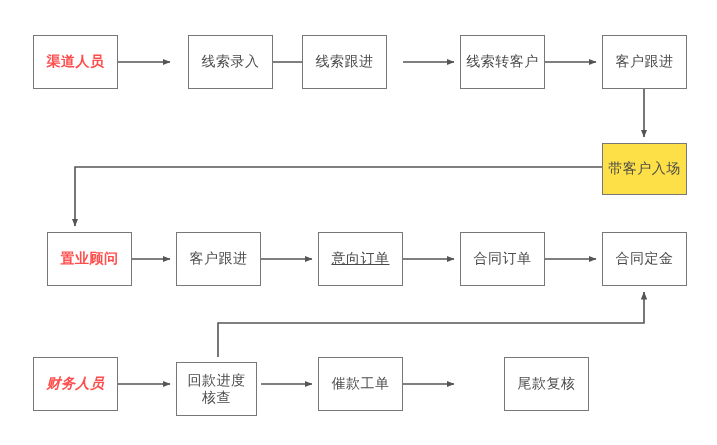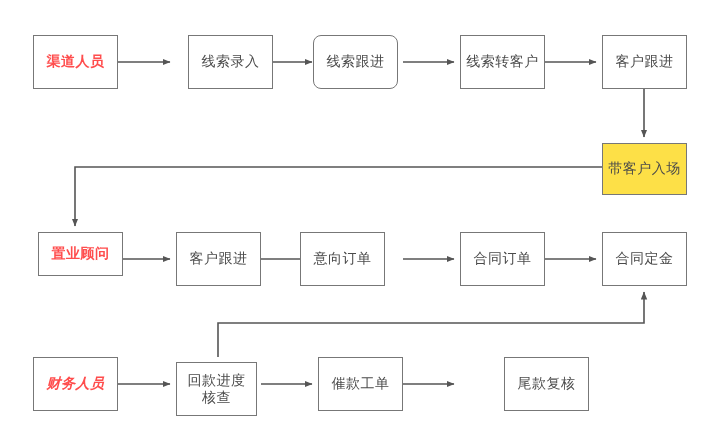--- a/index.html
+++ b/index.html
@@ -76,39 +76,39 @@
       </g>
   </svg>
 
   <div id="node-layer">
       <div class="node role" style="left: 33px; top: 35px; width: 85px; height: 54px; border-color: rgb(119, 119, 119); background: rgb(255, 255, 255);">
         <span class="node-label">渠道人员</span>
       </div>
       <div class="node" style="left: 188px; top: 35px; width: 85px; height: 54px; border-color: rgb(119, 119, 119); background: rgb(255, 255, 255);">
         <span class="node-label">线索录入</span>
       </div>
-      <div class="node" style="left: 313px; top: 35px; width: 85px; height: 54px; border-color: rgb(119, 119, 119); background: rgb(255, 255, 255); border-radius: 8px;">
+      <div class="node" style="left: 302px; top: 35px; width: 85px; height: 54px; border-color: rgb(119, 119, 119); background: rgb(255, 255, 255);">
         <span class="node-label">线索跟进</span>
       </div>
       <div class="node" style="left: 460px; top: 35px; width: 85px; height: 54px; border-color: rgb(119, 119, 119); background: rgb(255, 255, 255);">
         <span class="node-label">线索转客户</span>
       </div>
       <div class="node" style="left: 602px; top: 35px; width: 85px; height: 54px; border-color: rgb(119, 119, 119); background: rgb(255, 255, 255);">
         <span class="node-label">客户跟进</span>
       </div>
       <div class="node" style="left: 602px; top: 143px; width: 85px; height: 52px; border-color: rgb(119, 119, 119); background: #fde047;">
         <span class="node-label">带客户入场</span>
       </div>
-      <div class="node role" style="left: 38px; top: 232px; width: 85px; height: 44px; border-color: rgb(119, 119, 119); background: rgb(255, 255, 255);">
+      <div class="node role" style="left: 47px; top: 232px; width: 85px; height: 54px; border-color: rgb(119, 119, 119); background: rgb(255, 255, 255);">
         <span class="node-label">置业顾问</span>
       </div>
       <div class="node" style="left: 176px; top: 232px; width: 85px; height: 54px; border-color: rgb(119, 119, 119); background: rgb(255, 255, 255);">
         <span class="node-label">客户跟进</span>
       </div>
-      <div class="node" style="left: 300px; top: 232px; width: 85px; height: 54px; border-color: rgb(119, 119, 119); background: rgb(255, 255, 255);">
+      <div class="node" style="left: 318px; top: 232px; width: 85px; height: 54px; border-color: rgb(119, 119, 119); background: rgb(255, 255, 255); text-decoration: underline;">
         <span class="node-label">意向订单</span>
       </div>
       <div class="node" style="left: 460px; top: 232px; width: 85px; height: 54px; border-color: rgb(119, 119, 119); background: rgb(255, 255, 255);">
         <span class="node-label">合同订单</span>
       </div>
       <div class="node" style="left: 602px; top: 232px; width: 85px; height: 54px; border-color: rgb(119, 119, 119); background: rgb(255, 255, 255); text-align: right;">
         <span class="node-label">合同定金</span>
       </div>
       <div class="node role" style="left: 33px; top: 357px; width: 85px; height: 54px; border-color: rgb(119, 119, 119); background: rgb(255, 255, 255); font-style: italic;">
         <span class="node-label">财务人员</span>

